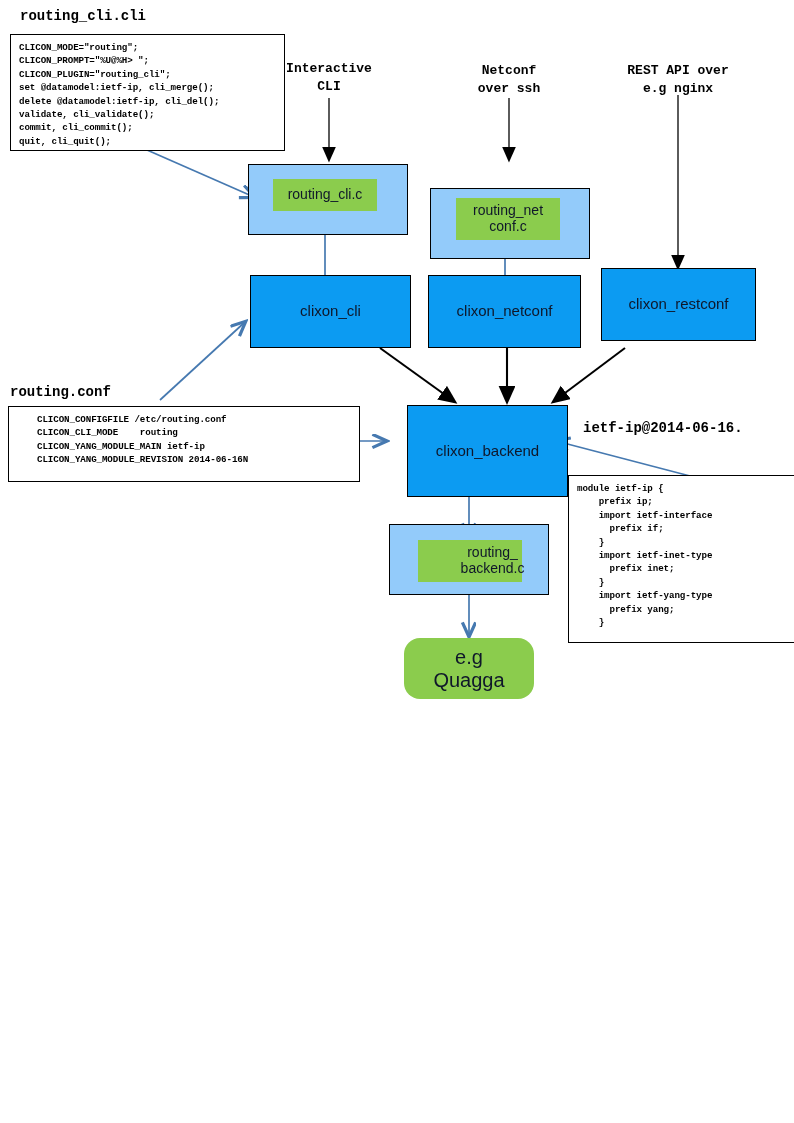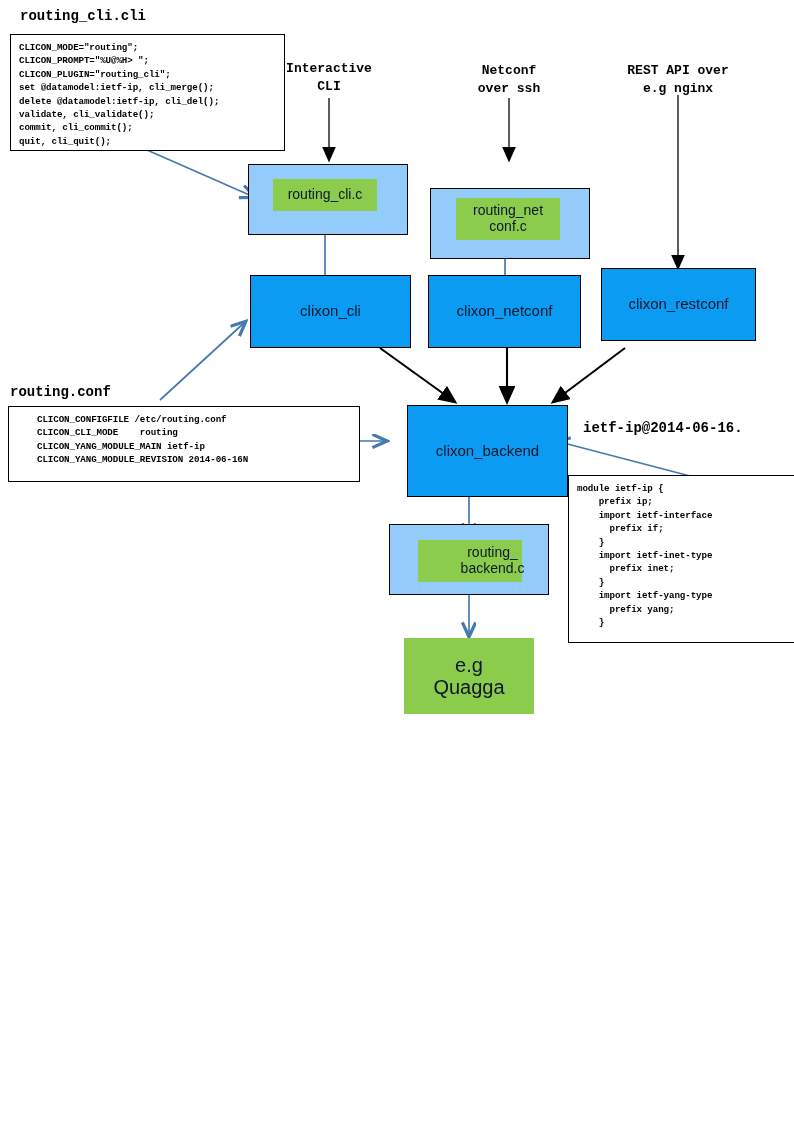--- a/index.html
+++ b/index.html
@@ -187,16 +187,16 @@
   </div>
 
   <div class="node node-proc" style="left:250px; top:275px; width:161px; height:73px;">clixon_cli</div>
 
   <div class="node node-proc" style="left:428px; top:275px; width:153px; height:73px;">clixon_netconf</div>
 
   <div class="node node-proc" style="left:601px; top:268px; width:155px; height:73px;">clixon_restconf</div>
 
   <div class="node node-proc" style="left:407px; top:405px; width:161px; height:92px;">clixon_backend</div>
 
-  <div class="node node-green-big" style="left:404px; top:638px; width:130px; height:76px; white-space:pre;">e.g
+  <div class="node node-green-big" style="left:404px; top:638px; width:130px; height:61px; white-space:pre;border-radius:16px;">e.g
 Quagga</div>
 
 </div>
 
 </body></html>

